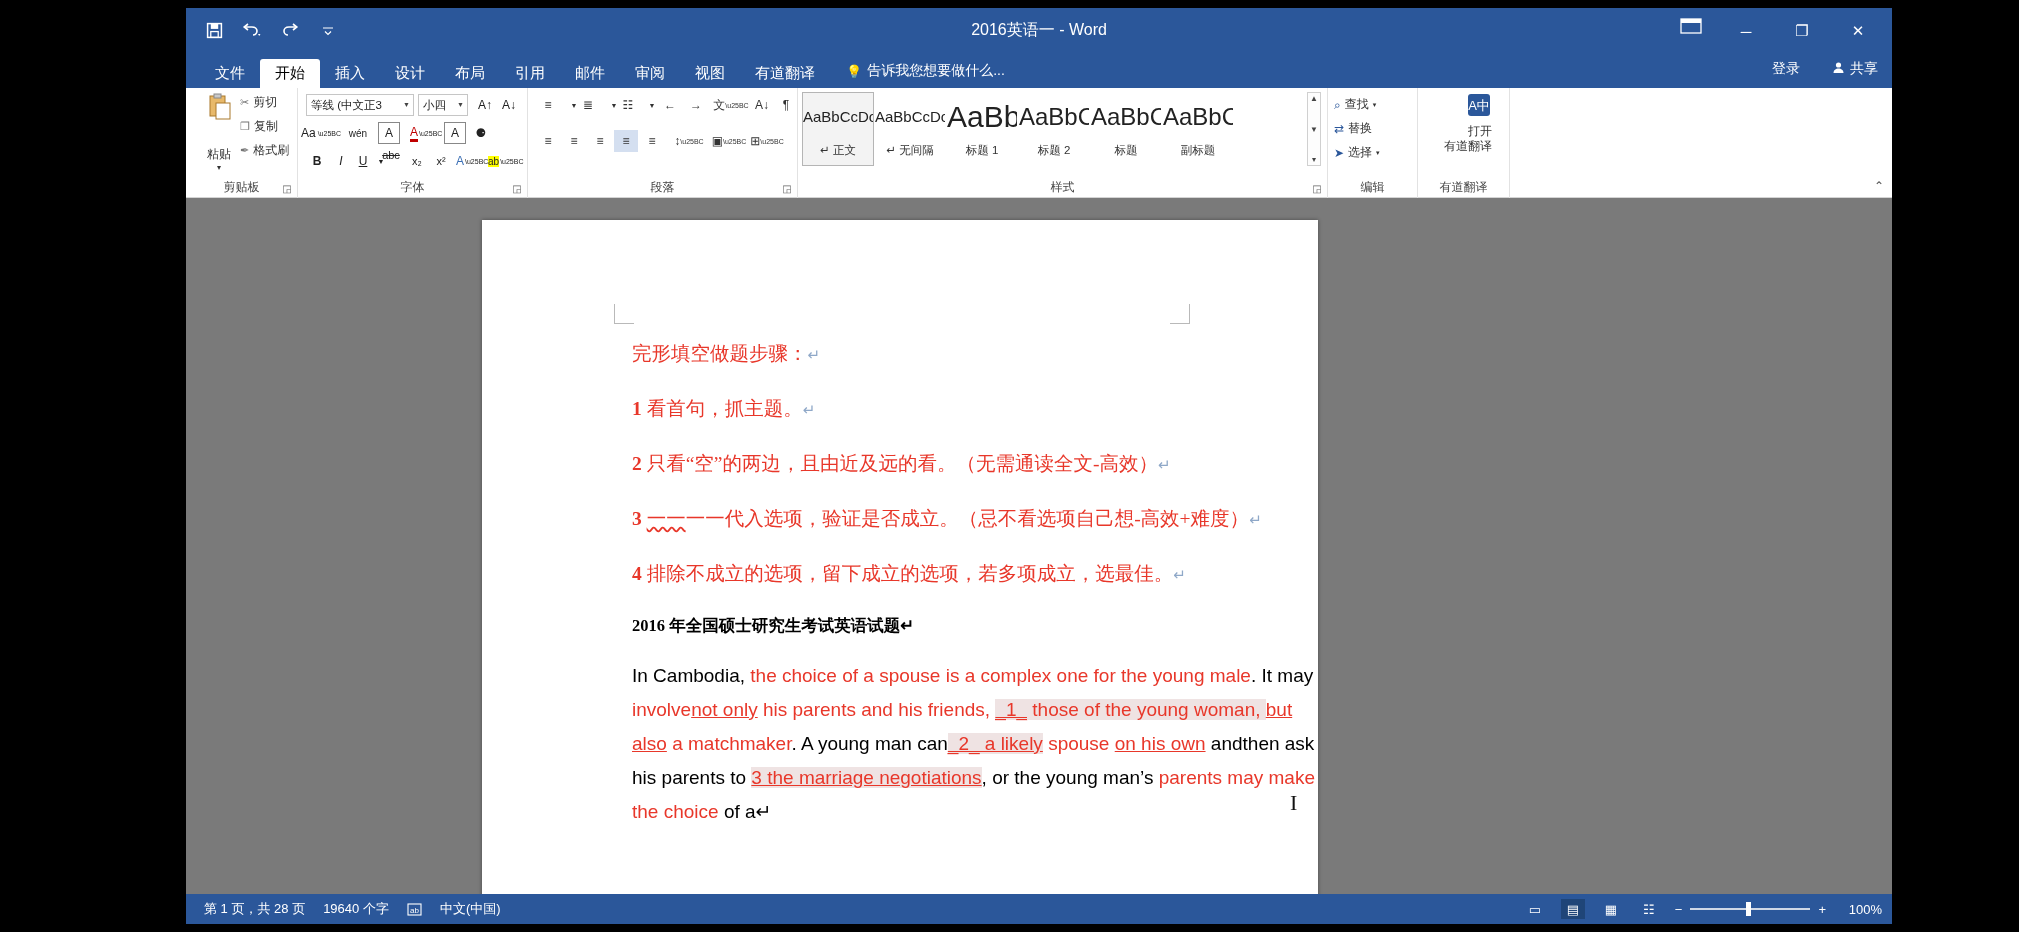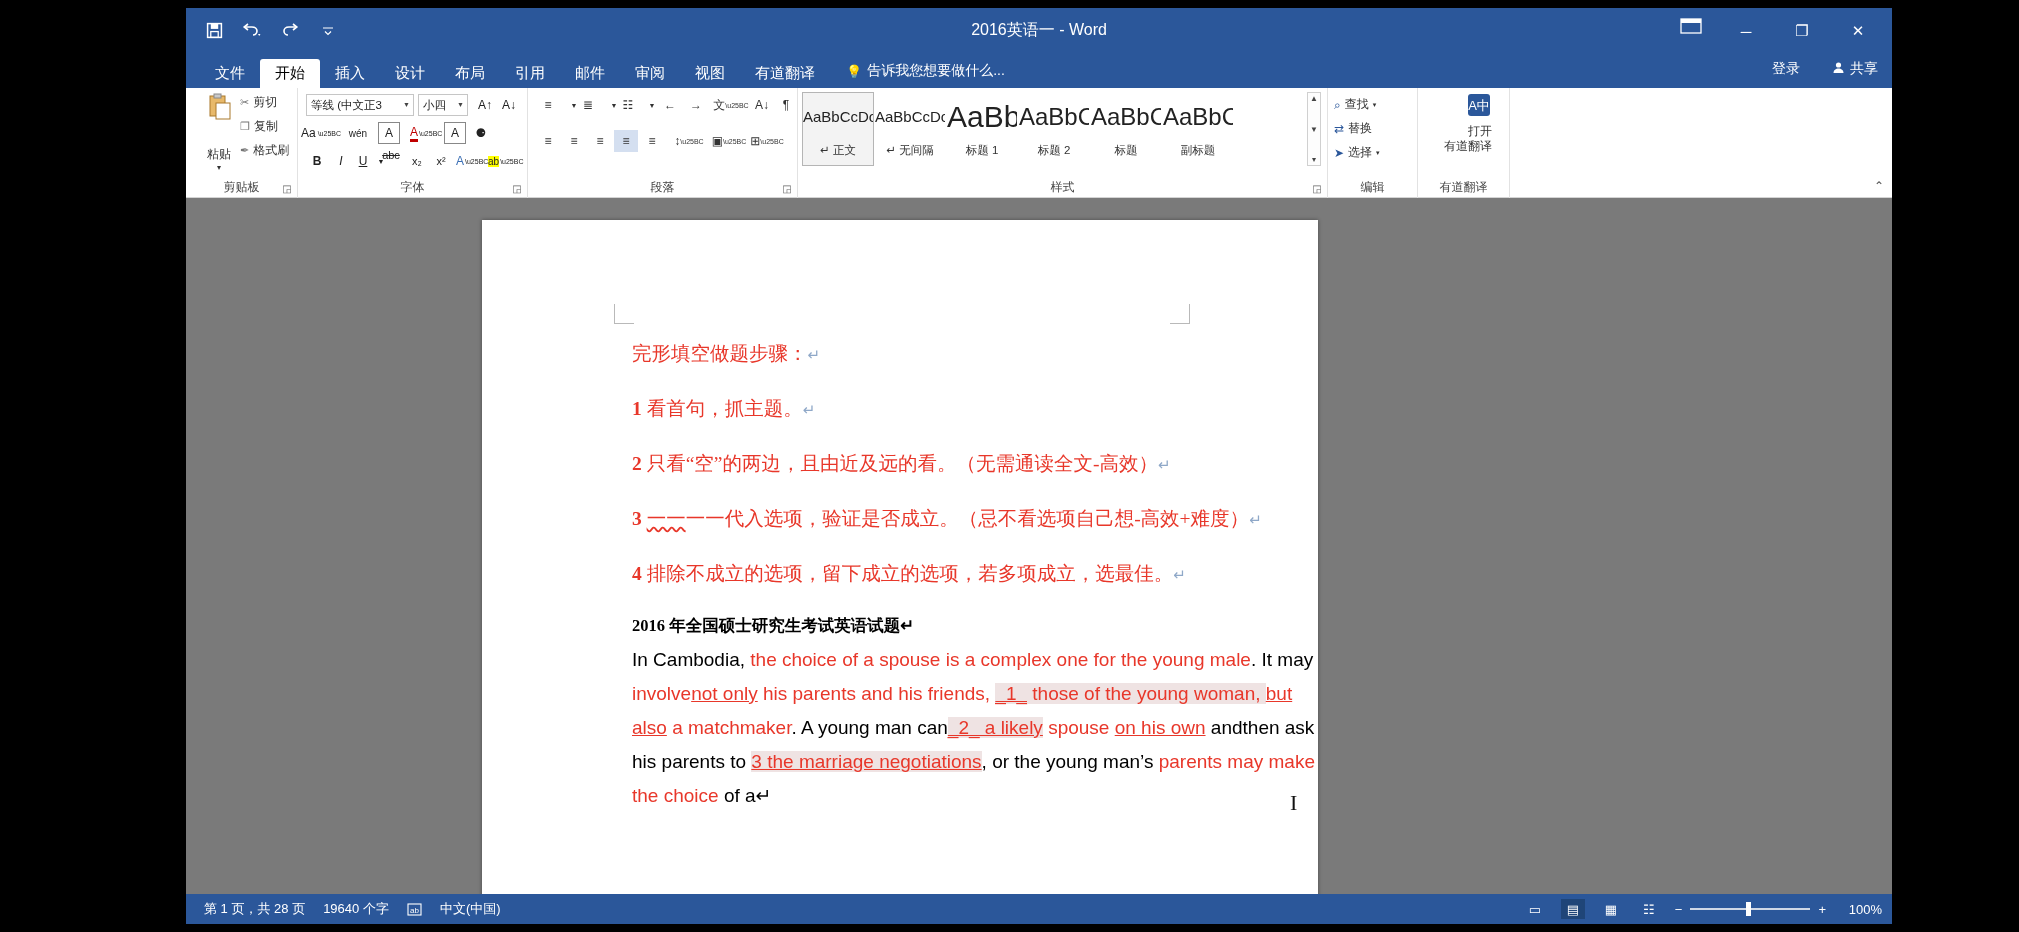--- a/index.html
+++ b/index.html
@@ -152,21 +152,21 @@
   .corner.tl:before { content:""; position:absolute; left:-1px; bottom:0; width:20px; height:1px; background:#b9b9b9;}
   .body-text { position: absolute; left: 150px; top: 120px; width: 720px; }
   .redline {
     color: #e8372a; font-size: 19.5px; margin-bottom: 28px;
     font-family: "Liberation Serif", serif; white-space: nowrap;
   }
   .redline .num { font-weight: bold; }
   .redline .pmark { color: #8fa8c8; font-size: 15px; }
   .redline .squiggle { text-decoration: underline; text-decoration-style: wavy; text-decoration-color: #e8372a; }
   .eng-title {
-    font-size: 16.5px; font-weight: bold; color: #000; margin-top: 12px; margin-bottom: 6px;
+    font-size: 16.5px; font-weight: bold; color: #000; margin-top: 12px; margin-bottom: 22px;
     font-family: "Liberation Serif", serif;
   }
   .eng-para {
     font-size: 19px; color: #000; line-height: 34px; width: 700px;
     font-family: "Liberation Sans", sans-serif;
   }
   .hl { background: #efe3e3; }
   .rd { color: #e8372a; }
   .u { text-decoration: underline; }
   .ibeam {

